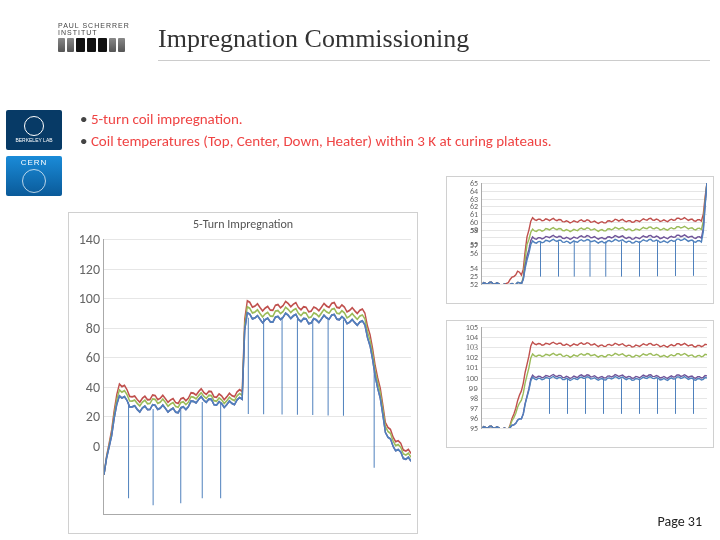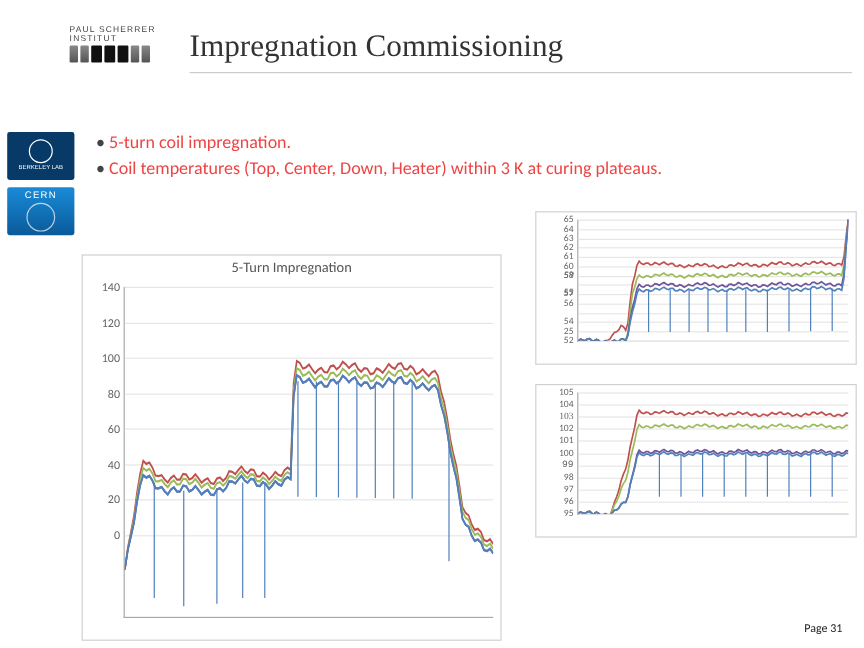--- a/index.html
+++ b/index.html
@@ -154,39 +154,39 @@
     position: absolute;
     left: 0; right: 0;
     border-top: 1px solid #e6e6e6;
     height: 0;
   }
   .ytick {
     position: absolute;
     left: -30px;
     width: 26px;
     text-align: right;
-    font-size: 10px;
+    font-size: 14px;
     color: #666;
     transform: translateY(-50%);
     font-family: Calibri, Arial, sans-serif;
   }
   .chart-wrap.right-top .ytick,
   .chart-wrap.right-bot .ytick { font-size: 8px; left: -26px; width: 22px; }
   svg.series {
     position: absolute;
     inset: 0;
     width: 100%;
     height: 100%;
   }
   .footer {
     position: absolute;
     bottom: 10px;
     right: 18px;
     font-family: Calibri, Arial, sans-serif;
-    font-size: 10px;
+    font-size: 14px;
     color: #222;
   }
 </style>
 </head>
 <body>
 
 <div class="slide">
 
   <div class="logo-psi">
     <div class="small-text">PAUL SCHERRER INSTITUT</div>

